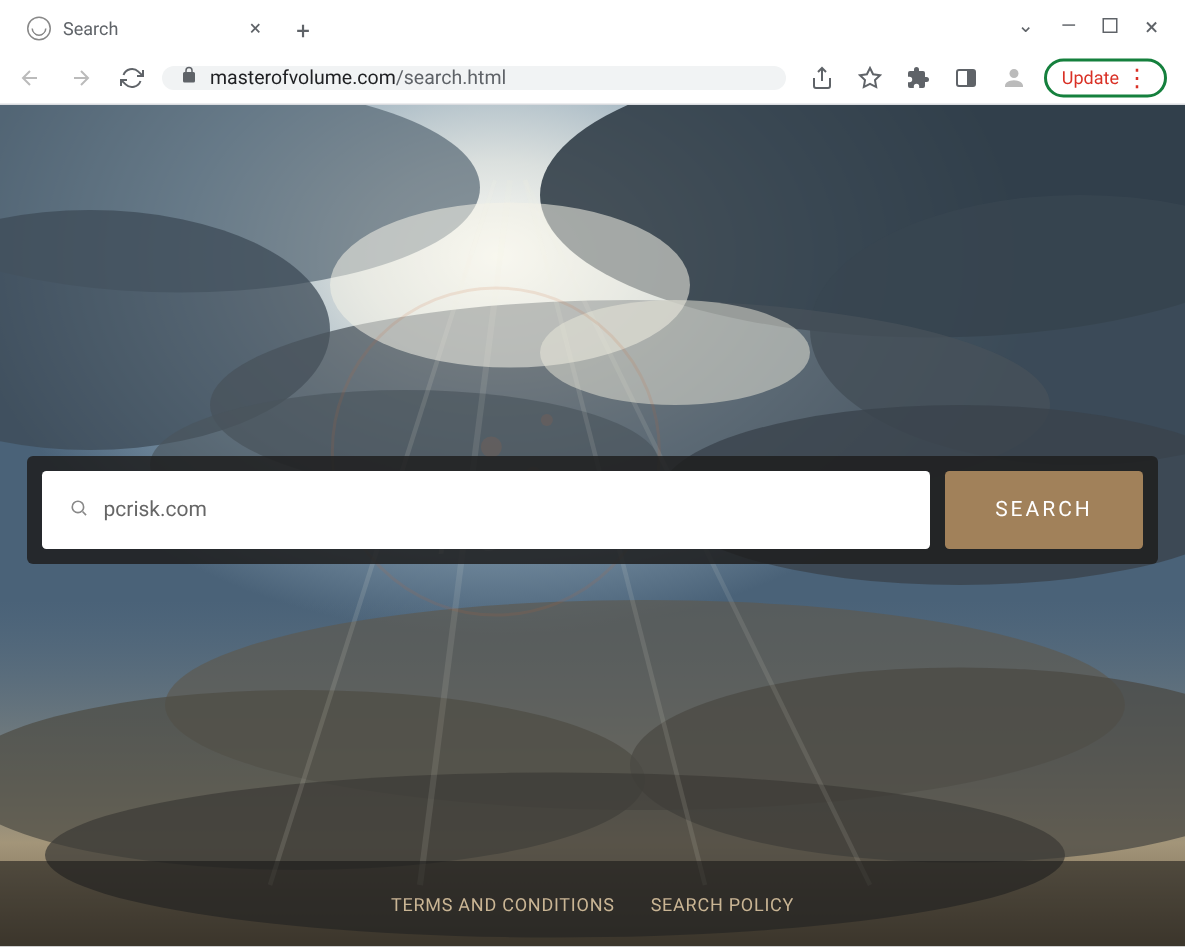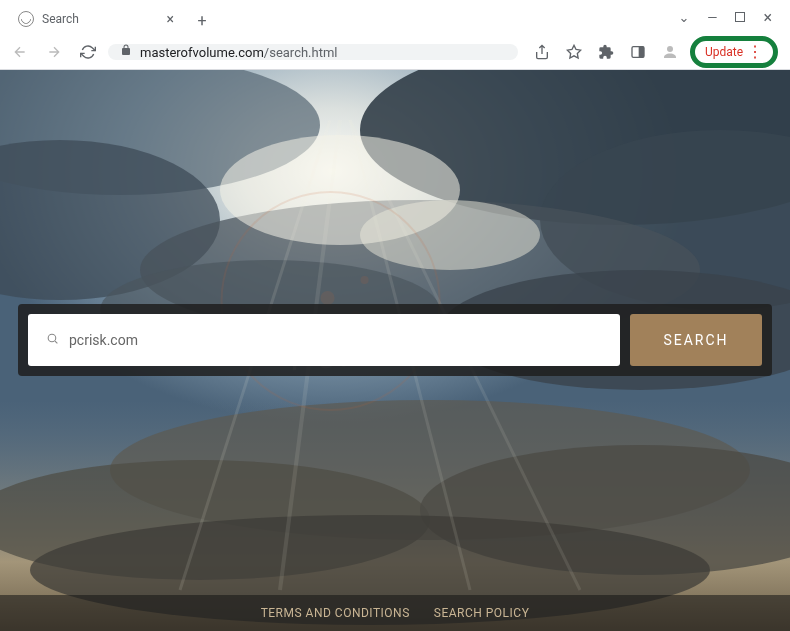--- a/index.html
+++ b/index.html
@@ -24,27 +24,27 @@
 .nav-btn { width: 28px; height: 28px; display: flex; align-items: center; justify-content: center; color: #5f6368; cursor: pointer; border-radius: 50%; }
 .nav-btn.disabled { color: #bbb; }
 .nav-btn svg { width: 16px; height: 16px; }
 .address-bar { flex: 1; height: 16px; background: #f1f3f4; border-radius: 14px; display: flex; align-items: flex-end; padding: 0 12px; gap: 8px; }
 .lock-icon { color: #5f6368; }
 .url-text { font-size: 13px; color: #202124; }
 .url-domain { color: #202124; }
 .url-path { color: #5f6368; }
 .toolbar-right { display: flex; align-items: center; gap: 8px; padding: 0 6px; }
 .toolbar-icon { color: #5f6368; cursor: pointer; width: 24px; height: 24px; display: flex; align-items: center; justify-content: center; }
-.update-btn { border: 5px solid #15803d; color: #d93025; border-radius: 16px; padding: 4px 10px; font-size: 12px; display: flex; align-items: center; gap: 4px; cursor: pointer; }
+.update-btn { border: 2px solid #15803d; color: #d93025; border-radius: 16px; padding: 4px 10px; font-size: 12px; display: flex; align-items: center; gap: 4px; cursor: pointer; }
 .update-dots { line-height: 0; font-size: 16px; }
 
 
 .page { position: relative; height: 561px; overflow: hidden; }
 .sky-bg { position: absolute; inset: 0; }
-.footer { position: absolute; bottom: 0; left: 0; right: 0; height: 36px; background: rgba(20, 20, 20, 0.55); display: flex; align-items: center; justify-content: center; gap: 24px; }
+.footer { position: absolute; bottom: 0; left: 0; right: 0; height: 57px; background: rgba(20, 20, 20, 0.55); display: flex; align-items: center; justify-content: center; gap: 24px; }
 .footer a { color: #c9b594; font-size: 12px; letter-spacing: 0.5px; text-decoration: none; }
 .search-wrap { position: absolute; top: 234px; left: 18px; right: 18px; background: rgba(30, 30, 30, 0.85); padding: 10px; border-radius: 4px; display: flex; gap: 10px; }
 .search-box { flex: 1; background: #fff; border-radius: 3px; display: flex; align-items: center; padding: 0 18px; height: 52px; }
 .search-box .mag { color: #888; margin-right: 10px; font-size: 13px; }
 .search-input { border: none; outline: none; font-size: 14px; color: #666; flex: 1; background: transparent; }
 .search-btn { width: 132px; background: #a1815a; color: #fff; border: none; font-size: 14px; letter-spacing: 2px; cursor: pointer; border-radius: 3px; }
 
 
 .watermark { position: absolute; top: 50%; left: 50%; transform: translate(-50%, -50%); pointer-events: none; opacity: 0.22; }
 .watermark-text { font-size: 34px; color: #fff; letter-spacing: 4px; font-style: italic; transform: rotate(-4deg); }

